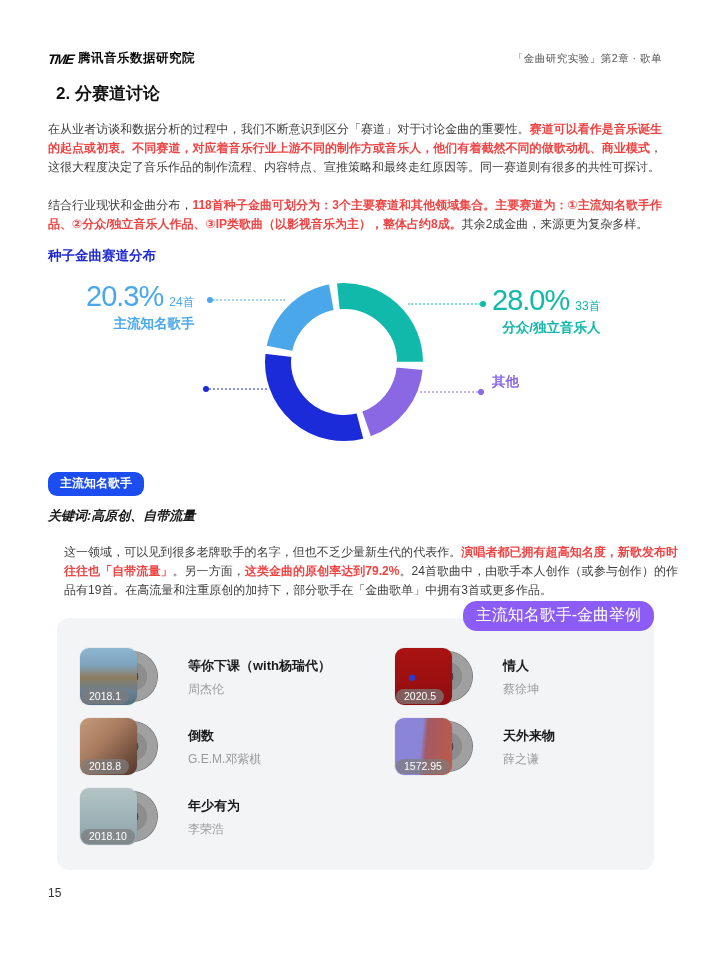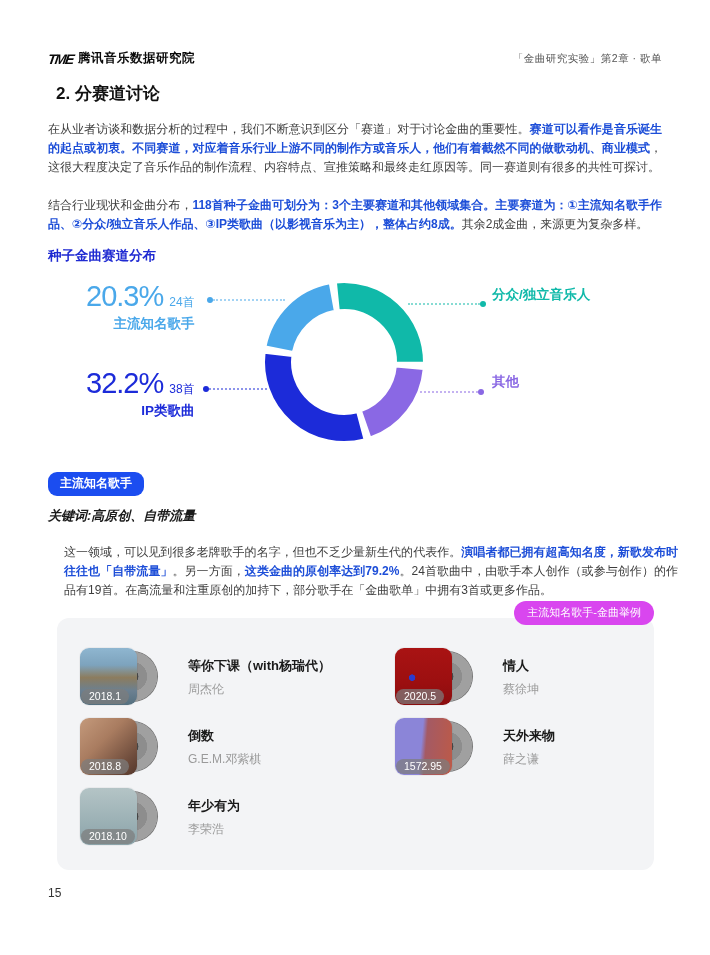--- a/index.html
+++ b/index.html
@@ -11,21 +11,21 @@
   
   .hdr { position:absolute; top:50px; left:0; width:614px; display:flex; justify-content:space-between; align-items:center; }
   .logo { display:flex; align-items:center; gap:5px; }
   .logo-mark { font-weight:900; font-style:italic; font-size:14px; letter-spacing:-1.5px; color:#0a0a0a; transform:skewX(-8deg); }
   .logo-text { font-size:12.5px; font-weight:700; color:#0a0a0a; letter-spacing:.5px; }
   .hdr-right { font-size:10.5px; color:#555; letter-spacing:.5px; }
 
   
   .sec-title { position:absolute; top:82px; left:8px; font-size:17px; font-weight:700; color:#111; }
   .para { position:absolute; left:0; width:614px; font-size:12px; line-height:19px; color:#3d3d3d; text-align:justify; }
-  .para b { color:#1d4ed8; }
+  .para b { color:#ef4444; }
   .p1 { top:120px; }
   .p2 { top:196px; }
   .p3 { top:543px;margin-left:16px; }
 
   
   .chart-heading { position:absolute; top:247px; left:0; font-size:13.5px; font-weight:700; color:#1f2ad2; }
   .chart-area { position:absolute; top:268px; left:0; width:614px; height:192px;text-align:right; }
   .donut { position:absolute; left:196px; top:-6px; width:200px; height:200px; }
   .chart-label { position:absolute; }
   .pct-row { display:flex; align-items:baseline; gap:6px; }
@@ -44,21 +44,21 @@
   .ld-tr { left:360px; top:33px;  width:78px; }
   .ld-bl { left:155px; top:118px; width:64px; }
   .ld-br { left:372px; top:121px; width:64px; }
 
   
   .track-badge { position:absolute; top:472px; left:0; display:inline-block; background:#1b4df0; color:#fff; font-size:12px; font-weight:700; padding:3px 12px 4px; border-radius:9px; }
   .keyword { position:absolute; top:507px; left:0; font-size:13px; font-weight:700; font-style:italic; color:#1a1a1a; }
 
   
   .panel { position:absolute; top:618px; left:9px; width:597px; height:252px; background:#f3f4f6; border-radius:12px; }
-  .panel-tag { position:absolute; top:601px; right:8px; background:#d946ef; color:#fff; font-size:11px; padding:4px 13px 5px; border-radius:14px; z-index:4; }
+  .panel-tag { position:absolute; top:601px; right:8px; background:#8b5cf6; color:#fff; font-size:16px; padding:4px 13px 5px; border-radius:14px; z-index:4; }
   .cards { position:absolute; top:648px; left:9px; width:597px; display:grid; grid-template-columns:315px 1fr; row-gap:13px; padding-left:23px; }
   .card { display:flex; gap:30px; align-items:flex-start; }
   .art-wrap { position:relative; width:78px; height:57px; flex:0 0 auto; }
   .disc { position:absolute; left:27px; top:3px; width:51px; height:51px; border-radius:50%; z-index:1;
           background:radial-gradient(circle at 50% 50%, #474747 0 16%, #8d8d8d 17% 40%, #a0a0a0 41% 68%, #767676 69% 100%); }
   .art { position:absolute; left:0; top:0; width:57px; height:57px; border-radius:9px; z-index:2; box-shadow:0 0 0 1px rgba(0,0,0,.04); }
   .art-0 { background:linear-gradient(180deg,#8fb6d0 0%,#7da3bd 30%,#8c7c5e 52%,#6b8091 75%,#55707f 100%); }
   .art-1 { background:radial-gradient(circle at 30% 52%, #2a3bd0 0 6%, rgba(0,0,0,0) 7%), linear-gradient(180deg,#a91313 0%,#9c0f10 60%,#8a0d0e 100%); }
   .art-2 { background:linear-gradient(135deg,#c49a7c 0%,#a97c60 40%,#6e4c3c 80%,#55382c 100%); }
   .art-3 { background:linear-gradient(95deg,#8b85d8 0 46%,#a45a64 54%,#bc5a48 100%); }
@@ -101,28 +101,25 @@
         </svg>
 
       <div class="chart-label lbl-tl" style="color: rgb(74, 168, 234);">
         <div class="pct-row">
             <span class="pct">20.3%</span>
             <span class="cnt">24首</span>
           </div>
         <div class="seg-name">主流知名歌手</div>
       </div>
       <div class="chart-label lbl-tr" style="color: rgb(16, 185, 169);">
+        <div class="pct-row">
+            <span class="pct">28.0%</span>
+            <span class="cnt">33首</span>
+          </div>
         <div class="seg-name">分众/独立音乐人</div>
-      </div>
-      <div class="chart-label lbl-bl" style="color: rgb(28, 43, 217);">
-        <div class="pct-row">
-            <span class="pct">32.2%</span>
-            <span class="cnt">38首</span>
-          </div>
-        <div class="seg-name">IP类歌曲</div>
       </div>
       <div class="chart-label lbl-br" style="color: rgb(138, 104, 228);">
         <div class="seg-name">其他</div>
       </div>
 
       <div class="leader ld-tl" style="--c: #4aa8ea;">
           <span class="dot"></span>
           <span class="line"></span>
         </div>
       <div class="leader rev ld-tr" style="--c: #10b9a9;">

